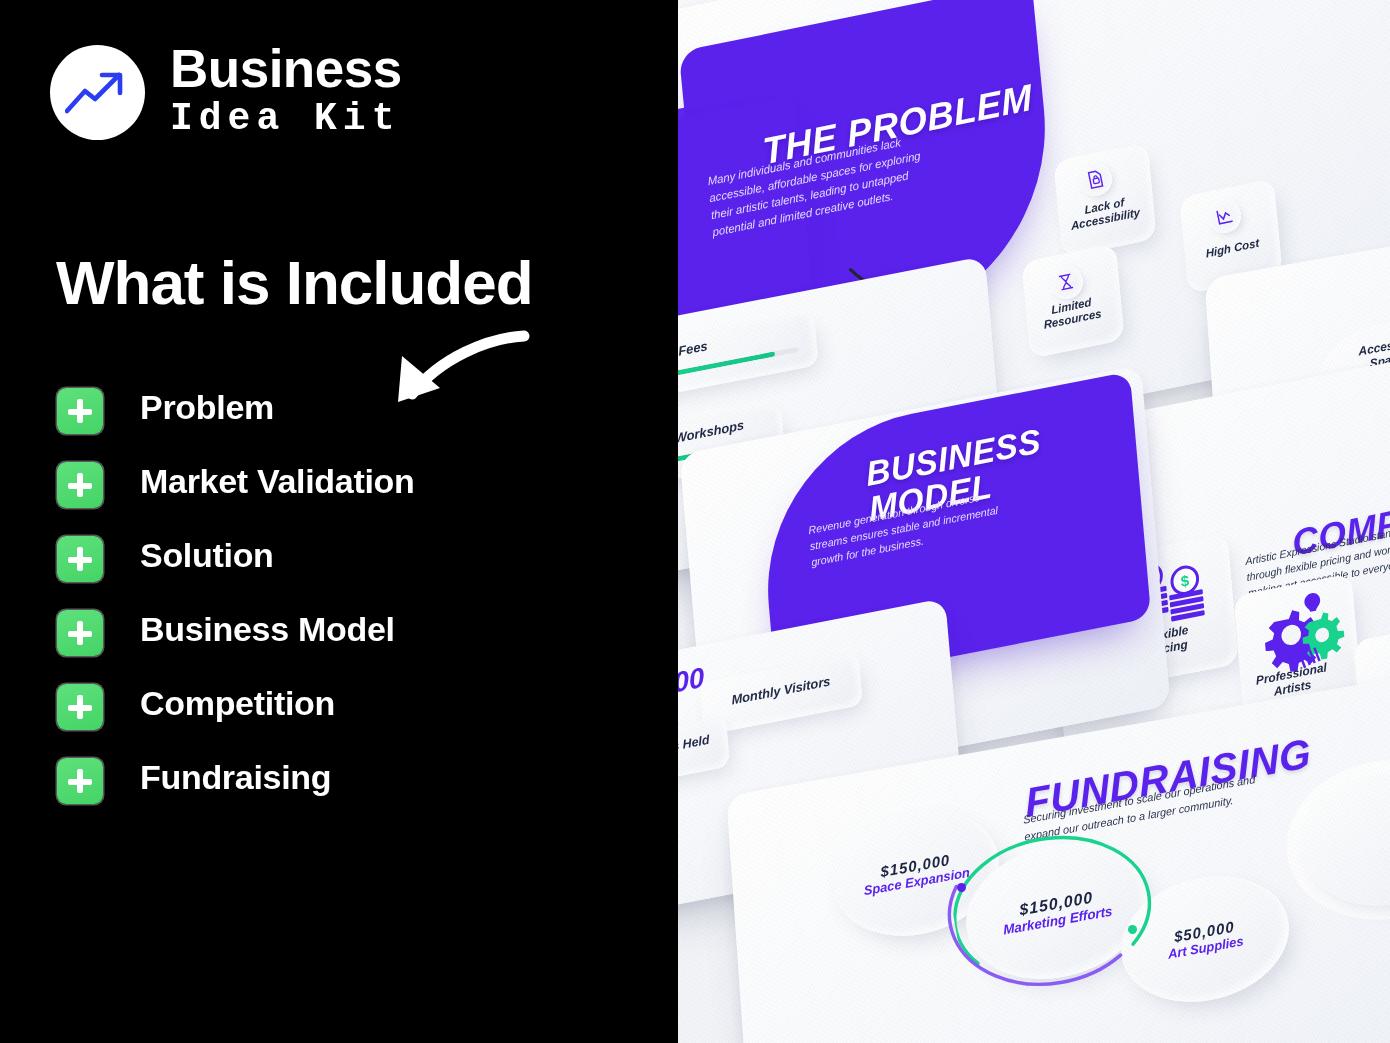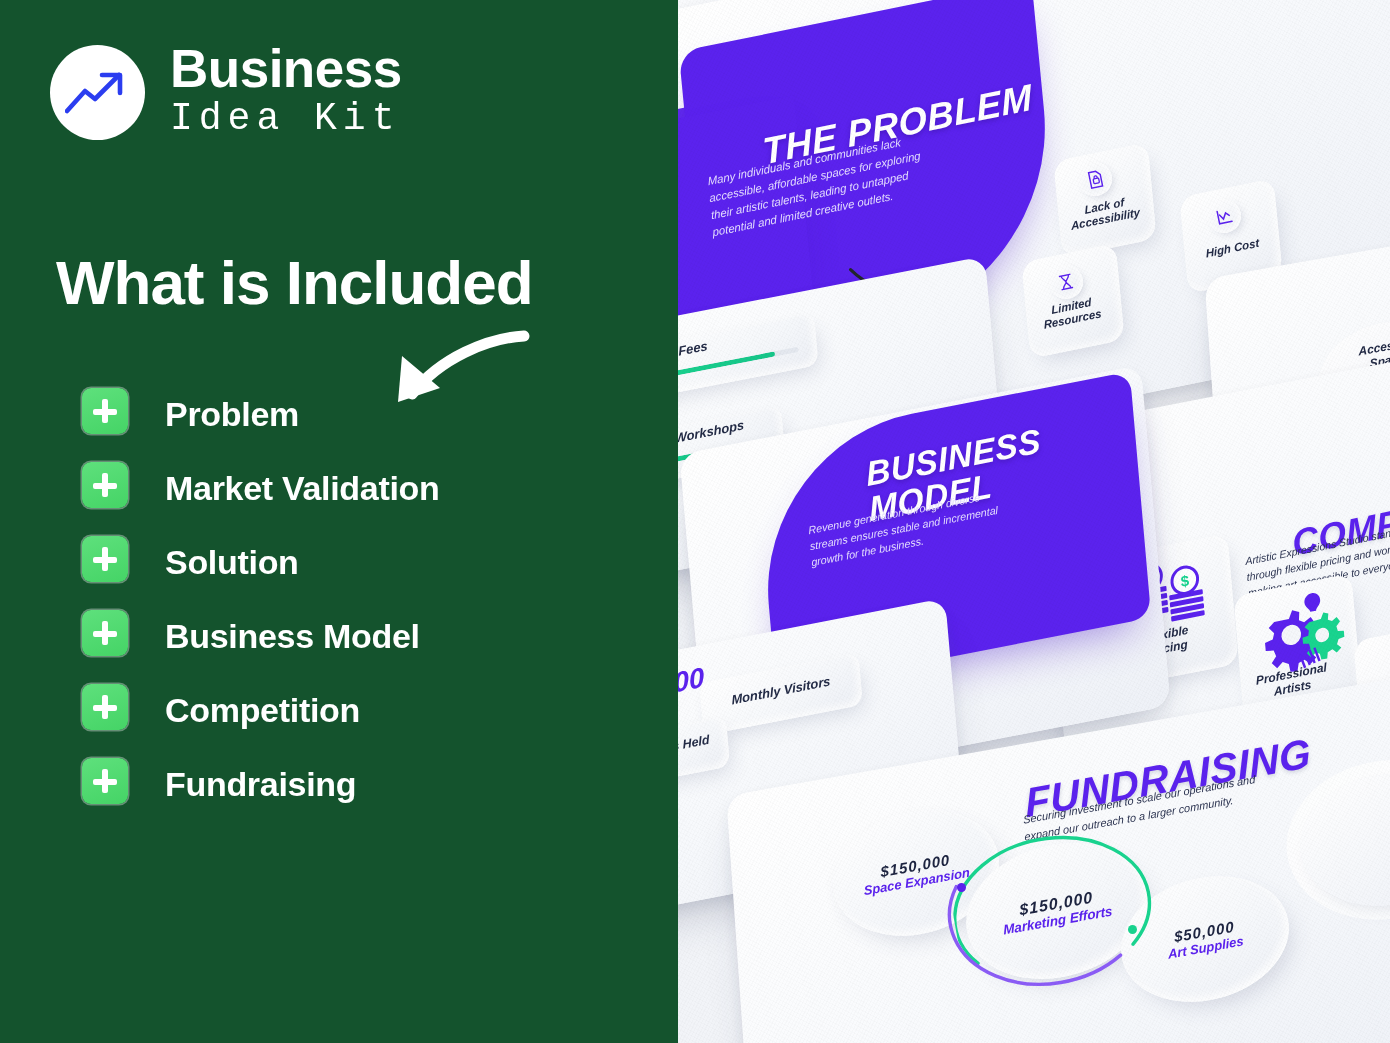--- a/index.html
+++ b/index.html
@@ -74,47 +74,47 @@
   .ring .lbl { color:#5b22ee; font-weight:bold; font-style:italic; }
 
   .dash {
     position:absolute; height:0;
     border-top:2px dashed #2b3560; opacity:.8;
   }
 
   
   #panel {
     position:absolute; left:0; top:0; width:678px; height:1043px;
-    background:#14532d;
+    background:#000000;
     z-index:30;
   }
   #logo { position:absolute; left:50px; top:44px; display:flex; align-items:center; }
   #logo .mark {
     width:95px; height:95px; border-radius:50%; background:#ffffff;
     display:flex; align-items:center; justify-content:center; flex:0 0 auto;
   }
   #logo .words { margin-left:25px; }
   #logo .w1 {
     color:#fff; font-weight:bold; font-size:53px; line-height:.95; letter-spacing:-.5px;
     position:relative; display:block;
   }
   #logo .w2 {
     color:#fff; font-family:"Liberation Mono", monospace; font-size:38px;
-    letter-spacing:6px; line-height:1.2; display:block; margin-top:2px;
+    letter-spacing:6px; line-height:1.2; display:block; margin-top:2px;font-weight:bold;
   }
 
   #heading {
     position:absolute; left:56px; top:252px;
     color:#fff; font-weight:bold; font-size:62px; letter-spacing:-1px; line-height:1;
   }
 
   #arrow { position:absolute; left:378px; top:322px; width:160px; height:90px; }
 
   #list { position:absolute; left:57px; top:388px; }
-  .row { display:flex; align-items:flex-end; height:46px; margin-bottom:28px;margin-left:25px; }
+  .row { display:flex; align-items:flex-start; height:46px; margin-bottom:28px; }
   .plus {
     width:46px; height:46px; border-radius:9px; flex:0 0 auto;
     background:linear-gradient(160deg,#5ee07c 0%,#45d466 100%);
     box-shadow:0 0 0 1.5px rgba(255,255,255,.35);
     position:relative;
   }
   .plus::before, .plus::after {
     content:""; position:absolute; background:#fff; border-radius:2px;
   }
   .plus::before { left:11px; top:20.5px; width:24px; height:6px; }

